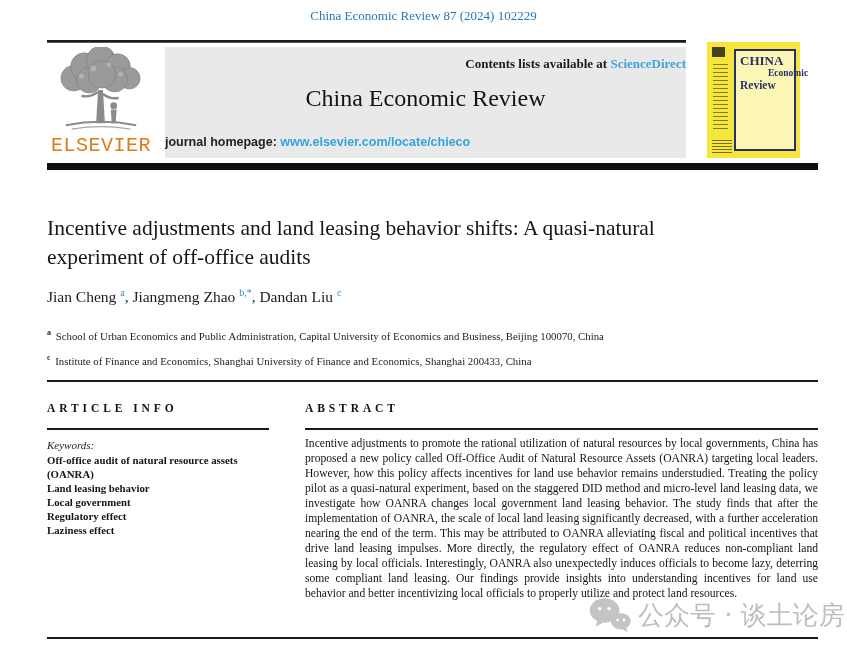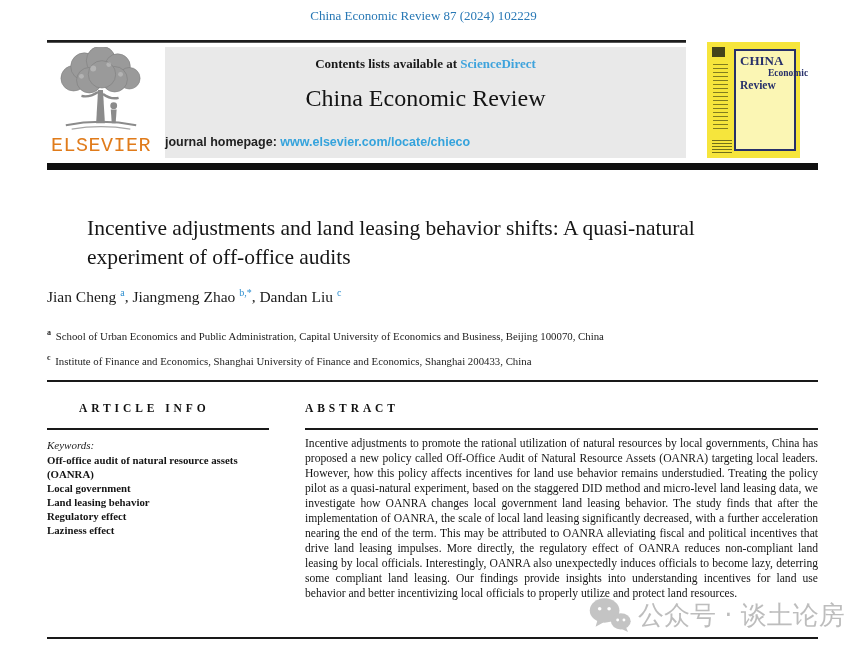--- a/index.html
+++ b/index.html
@@ -16,21 +16,21 @@
     background:#1c1c1c; border-bottom:1px solid #555; }
   
   .elsevier-block { position:absolute; left:44px; top:47px; width:114px; height:112px; text-align:center; }
   .elsevier-tree { display:block; margin:0 auto; }
   .elsevier-word {
     font-family:Liberation Mono, monospace; color:#e07b1a; font-size:20px;
     letter-spacing:0.5px; font-weight:400; margin-top:1px;
   }
   
   .gray-box { position:absolute; left:165px; top:47px; width:521px; height:111px; background:#e9e9e9; }
-  .contents-line { position:absolute; top:9px; left:0; width:100%; text-align:center;
+  .contents-line { position:absolute; top:9px; left:0; width:100%; text-align:right;
     font-size:13px; font-weight:bold; color:#1a1a1a; }
   .sciencedirect { color:#3fa3dc; font-weight:bold; text-decoration:none; cursor:pointer; }
   .journal-title { position:absolute; top:38px; left:0; width:100%; text-align:center;
     font-size:24px; color:#141414; }
   .homepage-line { position:absolute; bottom:9px; left:0; width:100%; text-align:left;
     font-family:"Liberation Sans", sans-serif; font-size:12.5px; font-weight:bold; color:#222; }
   .homepage-url { color:#35a3dc; font-weight:bold; text-decoration:none; cursor:pointer; }
   
   .cover { position:absolute; left:707px; top:42px; width:93px; height:116px; background:#f6e53c; }
   .cover-emblem { position:absolute; left:5px; top:5px; width:13px; height:10px; background:#44441a; }
@@ -39,30 +39,30 @@
   .cover-bottom-lines { position:absolute; left:5px; bottom:5px; width:20px; height:13px;
     background:repeating-linear-gradient(to bottom, rgba(90,90,20,0.85) 0 1px, transparent 1px 3px); }
   .cover-panel { position:absolute; left:27px; top:7px; width:62px; height:102px;
     background:#fbf6b4; border:2px solid #27306a; padding:3px 17px 0 4px; }
   .cover-t1 { font-size:13px; font-weight:bold; color:#27306a; letter-spacing:0; line-height:14px; }
   .cover-t2 { font-size:9.5px; font-weight:bold; color:#27306a; line-height:11px;margin-left:28px; }
   .cover-t3 { font-size:11.5px; font-weight:bold; color:#27306a; line-height:13px; }
   .thick-rule { position:absolute; left:47px; top:163px; width:771px; height:7px; background:#101010; }
   
   .article-title { position:absolute; left:47px; top:214px; width:640px;
-    font-size:21.5px; line-height:29px; color:#161616;margin-left:40px; }
+    font-size:21.5px; line-height:29px; color:#161616; }
   .authors { position:absolute; left:47px; top:287px; width:700px; font-size:15.5px; color:#1b1b1b; }
   .authors sup { color:#2e8fd0; font-size:10px; }
   .affiliations { position:absolute; left:47px; top:322px; width:720px;
     font-size:10.8px; line-height:21px; color:#222; }
   .affiliations sup { font-size:8px; font-weight:bold; margin-right:2px; }
   .mid-rule { position:absolute; left:47px; top:380px; width:771px; height:2px; background:#191919; }
   
   .section-heading { position:absolute; font-size:11.5px; font-weight:bold; letter-spacing:0.34em; color:#111; }
-  .heading-info { left:47px; top:402px;margin-left:32px; }
+  .heading-info { left:47px; top:402px; }
   .heading-abs  { left:305px; top:402px; }
   .rule-info { position:absolute; left:47px; top:428px; width:222px; height:2px; background:#191919; }
   .rule-abs  { position:absolute; left:305px; top:428px; width:513px; height:2px; background:#191919; }
   .keywords-label { position:absolute; left:47px; top:439px; font-size:11px; font-style:italic; color:#1d1d1d; }
   .keyword-list { position:absolute; left:47px; top:453px; width:228px; }
   .keyword-item { font-size:10.8px; font-weight:bold; line-height:14px; color:#141414; }
   .abstract-text { position:absolute; left:305px; top:436px; width:513px;
     font-size:11.6px; line-height:15px; text-align:justify; color:#141414; }
   .bottom-rule { position:absolute; left:47px; top:637px; width:771px; height:2px; background:#191919; }
   
@@ -139,22 +139,22 @@
   <div class="mid-rule"></div>
 
   <div class="section-heading heading-info">ARTICLE INFO</div>
   <div class="section-heading heading-abs">ABSTRACT</div>
   <div class="rule-info"></div>
   <div class="rule-abs"></div>
 
   <div class="keywords-label">Keywords:</div>
   <div class="keyword-list">
       <div class="keyword-item">Off-office audit of natural resource assets (OANRA)</div>
+      <div class="keyword-item">Land leasing behavior</div>
       <div class="keyword-item">Local government</div>
-      <div class="keyword-item">Land leasing behavior</div>
       <div class="keyword-item">Regulatory effect</div>
       <div class="keyword-item">Laziness effect</div>
     </div>
 
   <div class="abstract-text">Incentive adjustments to promote the rational utilization of natural resources by local governments, China has proposed a new policy called Off-Office Audit of Natural Resource Assets (OANRA) targeting local leaders. However, how this policy affects incentives for land use behavior remains understudied. Treating the policy pilot as a quasi-natural experiment, based on the staggered DID method and micro-level land leasing data, we investigate how OANRA changes local government land leasing behavior. The study finds that after the implementation of OANRA, the scale of local land leasing significantly decreased, with a further acceleration nearing the end of the term. This may be attributed to OANRA alleviating fiscal and political incentives that drive land leasing impulses. More directly, the regulatory effect of OANRA reduces non-compliant land leasing by local officials. Interestingly, OANRA also unexpectedly induces officials to become lazy, deterring some compliant land leasing. Our findings provide insights into understanding incentives for land use behavior and better incentivizing local officials to properly utilize and protect land resources.</div>
 
   <div class="bottom-rule"></div>
 
   <div class="watermark">
     <svg width="44" height="36" viewBox="0 0 48 40">

